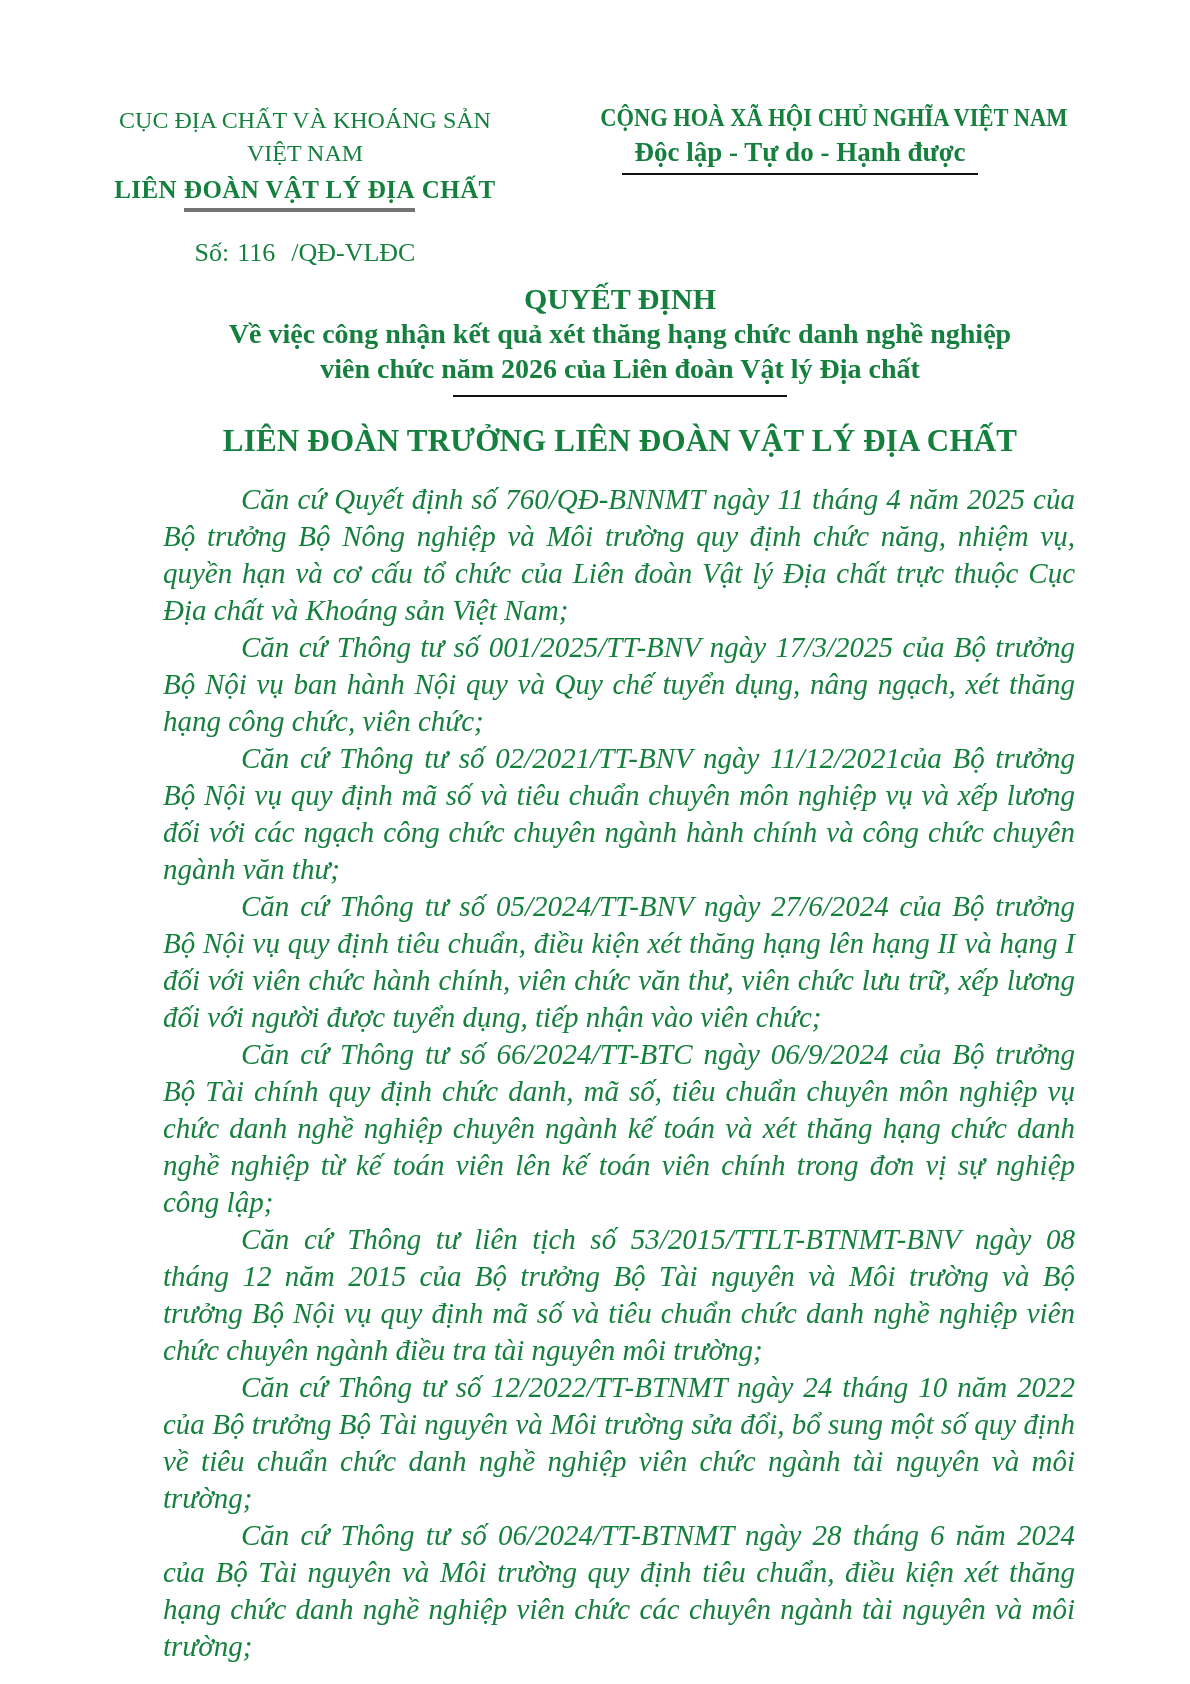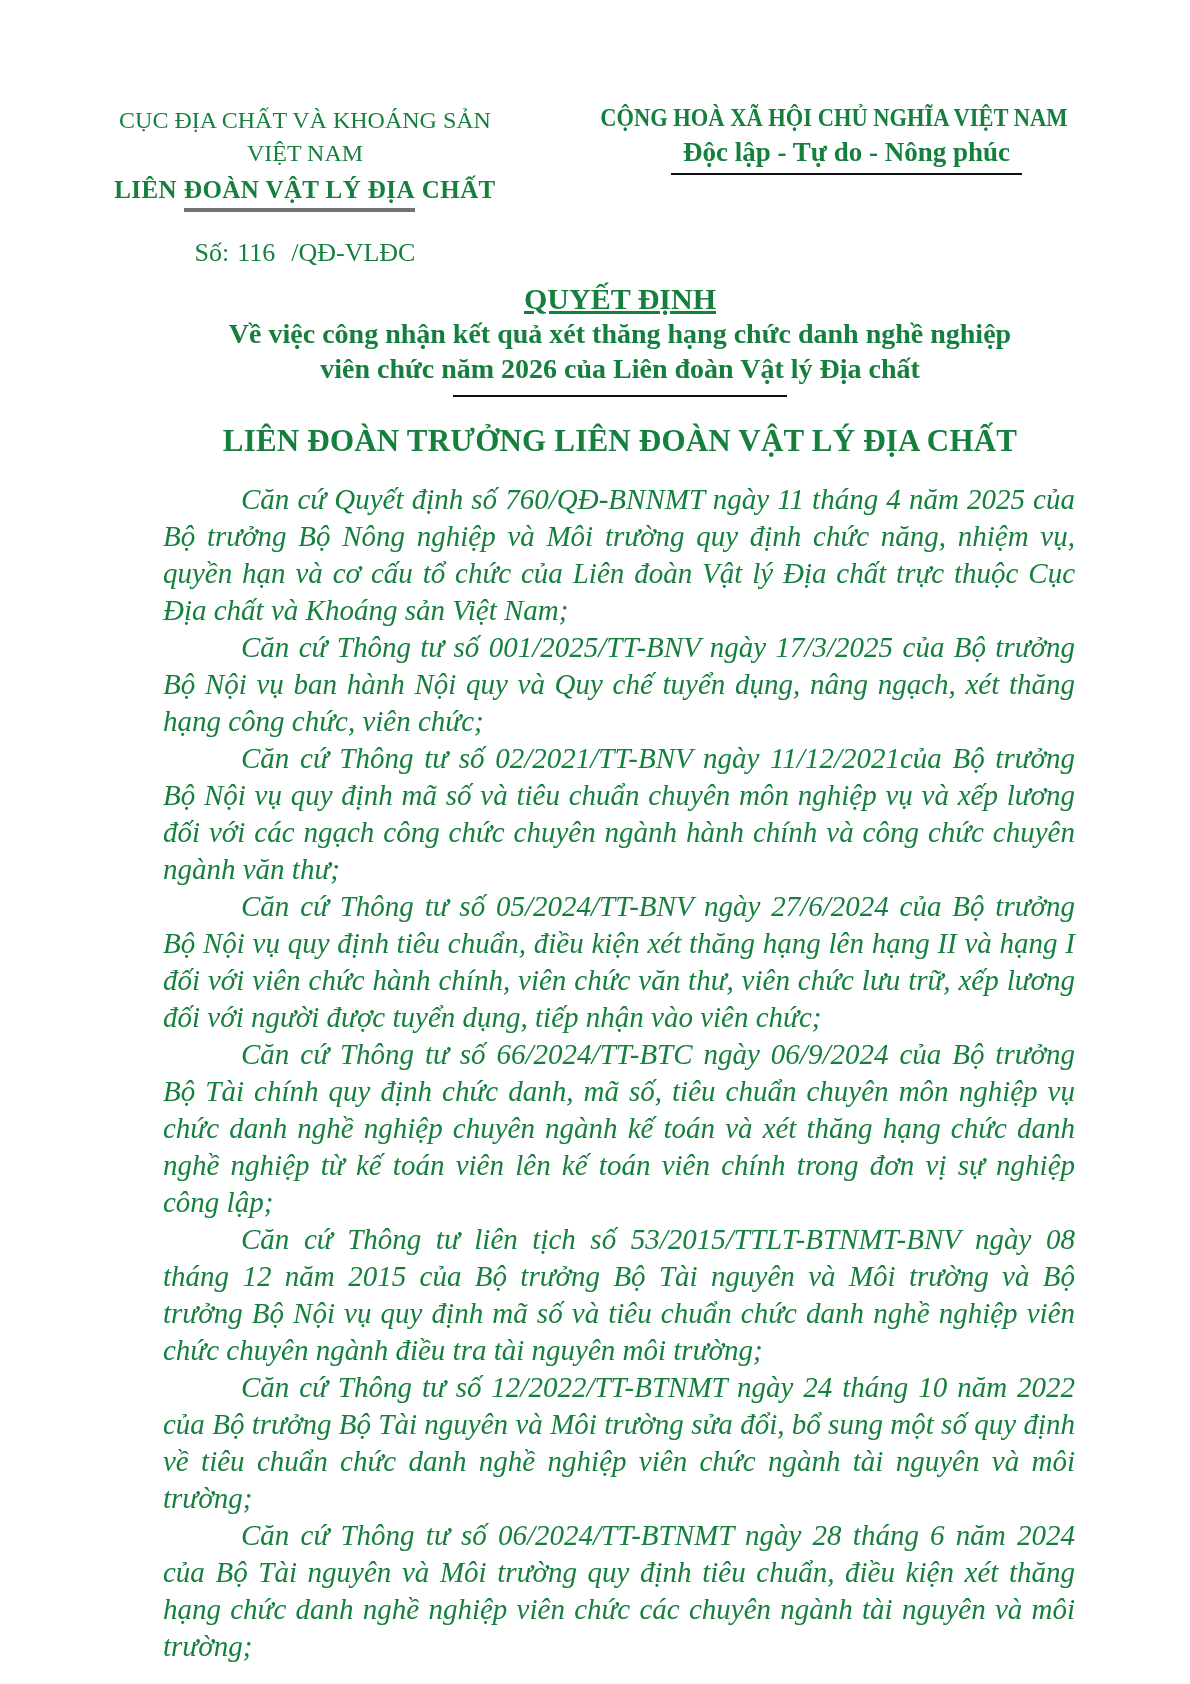--- a/index.html
+++ b/index.html
@@ -33,21 +33,21 @@
   .org-unit .pre { margin-right: 7px; }
   .org-unit .post { margin-left: 7px; }
   .org-unit .u { border-bottom: 4px solid #737373; padding-bottom: 2px; display: inline-block; }
   .doc-number { margin-top: 24px; font-size: 26px; }
   .doc-number .num { margin: 0 16px 0 8px; }
 
   .header-right {
     position: absolute;
     left: 578px; top: 104px;
     width: 444px;
-    text-align: right;
+    text-align: center;
   }
   .motto-1 {
     font-weight: bold;
     font-size: 25px;
     white-space: nowrap;
     transform: scaleX(0.9);
     transform-origin: center;
   }
   .motto-2 {
     display: inline-block;
@@ -71,21 +71,21 @@
     margin-right: 9px;
   }
 
   
   .title-block {
     position: absolute;
     top: 282px; left: 165px;
     width: 910px;
     text-align: center;
   }
-  .decision-heading { font-weight: bold; font-size: 30px; line-height: 34px; text-decoration: underline; }
+  .decision-heading { font-weight: bold; font-size: 30px; line-height: 34px; }
   .decision-subtitle { font-weight: bold; font-size: 28px; line-height: 35px; }
   .title-rule { width: 334px; height: 2px; background: #111; margin: 9px auto 0; }
   .authority-title {
     font-weight: bold;
     font-size: 31px;
     margin-top: 26px;
     letter-spacing: 0.2px;
     white-space: nowrap;
   }
 
@@ -113,21 +113,21 @@
       <span class="pre">LIÊN</span><span class="u">ĐOÀN VẬT LÝ ĐỊA</span><span class="post">CHẤT</span>
     </div>
     <div class="doc-number">
       <span>Số:</span><span class="num">116</span><span>/QĐ-VLĐC</span>
     </div>
   </div>
 
   <div class="header-right">
     <div class="motto-1">CỘNG HOÀ XÃ HỘI CHỦ NGHĨA VIỆT NAM</div>
     <div>
-      <span class="motto-2">Độc lập - Tự do - Nông phúc</span>
+      <span class="motto-2">Độc lập - Tự do - Hạnh được</span>
     </div>
   </div>
 
   <section class="title-block">
     <div class="decision-heading">QUYẾT ĐỊNH</div>
     <div class="decision-subtitle">Về việc công nhận kết quả xét thăng hạng chức danh nghề nghiệp</div>
     <div class="decision-subtitle">viên chức năm 2026 của Liên đoàn Vật lý Địa chất</div>
     <div class="title-rule"></div>
     <div class="authority-title">LIÊN ĐOÀN TRƯỞNG LIÊN ĐOÀN VẬT LÝ ĐỊA CHẤT</div>
   </section>

